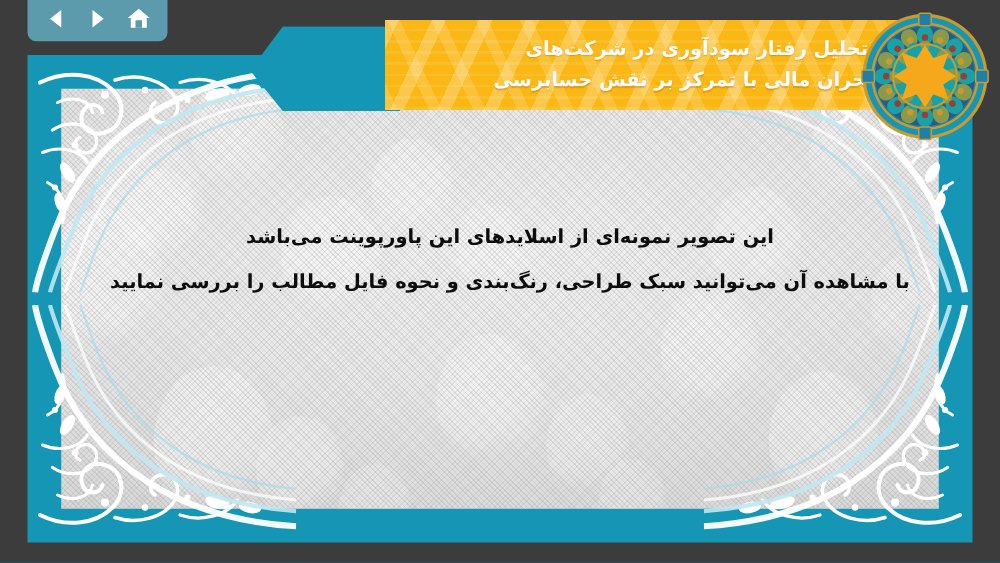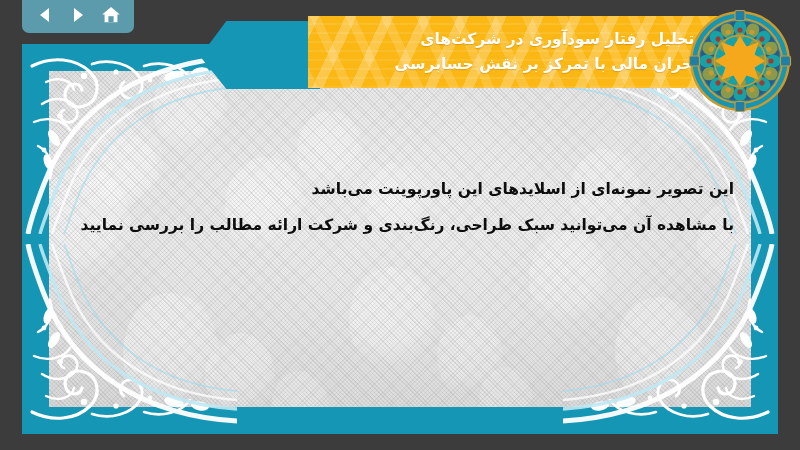--- a/index.html
+++ b/index.html
@@ -161,21 +161,20 @@
     text-align: center;
     color: #111111;
   }
   .bline {
     font-size: 15.5px;
     line-height: 2.30;
     font-weight: 600;
     color: #0d0d0d;
     white-space: nowrap;
     direction: rtl;
-    text-align: right;
   }
 </style>
 </head>
 <body>
 
 <div id="stage">
 
   <div id="navbar">
     <div class="navbtn">
       <svg width="20" height="20" viewBox="0 0 20 20">
@@ -274,21 +273,21 @@
         <use href="#flourish" x="2" y="2"></use>
         <path d="M215 13 C126 18 52 60 22 140 C12 166 8 178 6 190" fill="none" stroke="#ffffff" stroke-width="5" opacity=".95"></path>
         <path d="M215 25 C130 31 62 70 34 146 C24 171 20 182 18 190" fill="none" stroke="#bfe8f2" stroke-width="3.4" opacity=".9"></path>
         <path d="M215 34 C136 40 72 78 45 150 C36 173 32 184 30 190" fill="none" stroke="#ffffff" stroke-width="2.4" opacity=".75"></path>
         <path d="M215 43 C142 49 82 86 55 155 C47 176 44 186 42 190" fill="none" stroke="#9fdcec" stroke-width="1.8" opacity=".65"></path>
       </svg>
     </div>
 
     <div id="body-text">
       <div class="bline">این تصویر نمونه‌ای از اسلایدهای این پاورپوینت می‌باشد</div>
-      <div class="bline">با مشاهده آن می‌توانید سبک طراحی، رنگ‌بندی و شرکت ارائه مطالب را بررسی نمایید</div>
+      <div class="bline">با مشاهده آن می‌توانید سبک طراحی، رنگ‌بندی و نحوه فایل مطالب را بررسی نمایید</div>
     </div>
 
   </div>
 
   <div id="titlewrap">
     <div id="tail"></div>
     <div id="banner">
       <div class="tline">کامل تحلیل رفتار سودآوری در شرکت‌های</div>
       <div class="tline">دچار بحران مالی با تمرکز بر نقش حسابرسی</div>
     </div>

